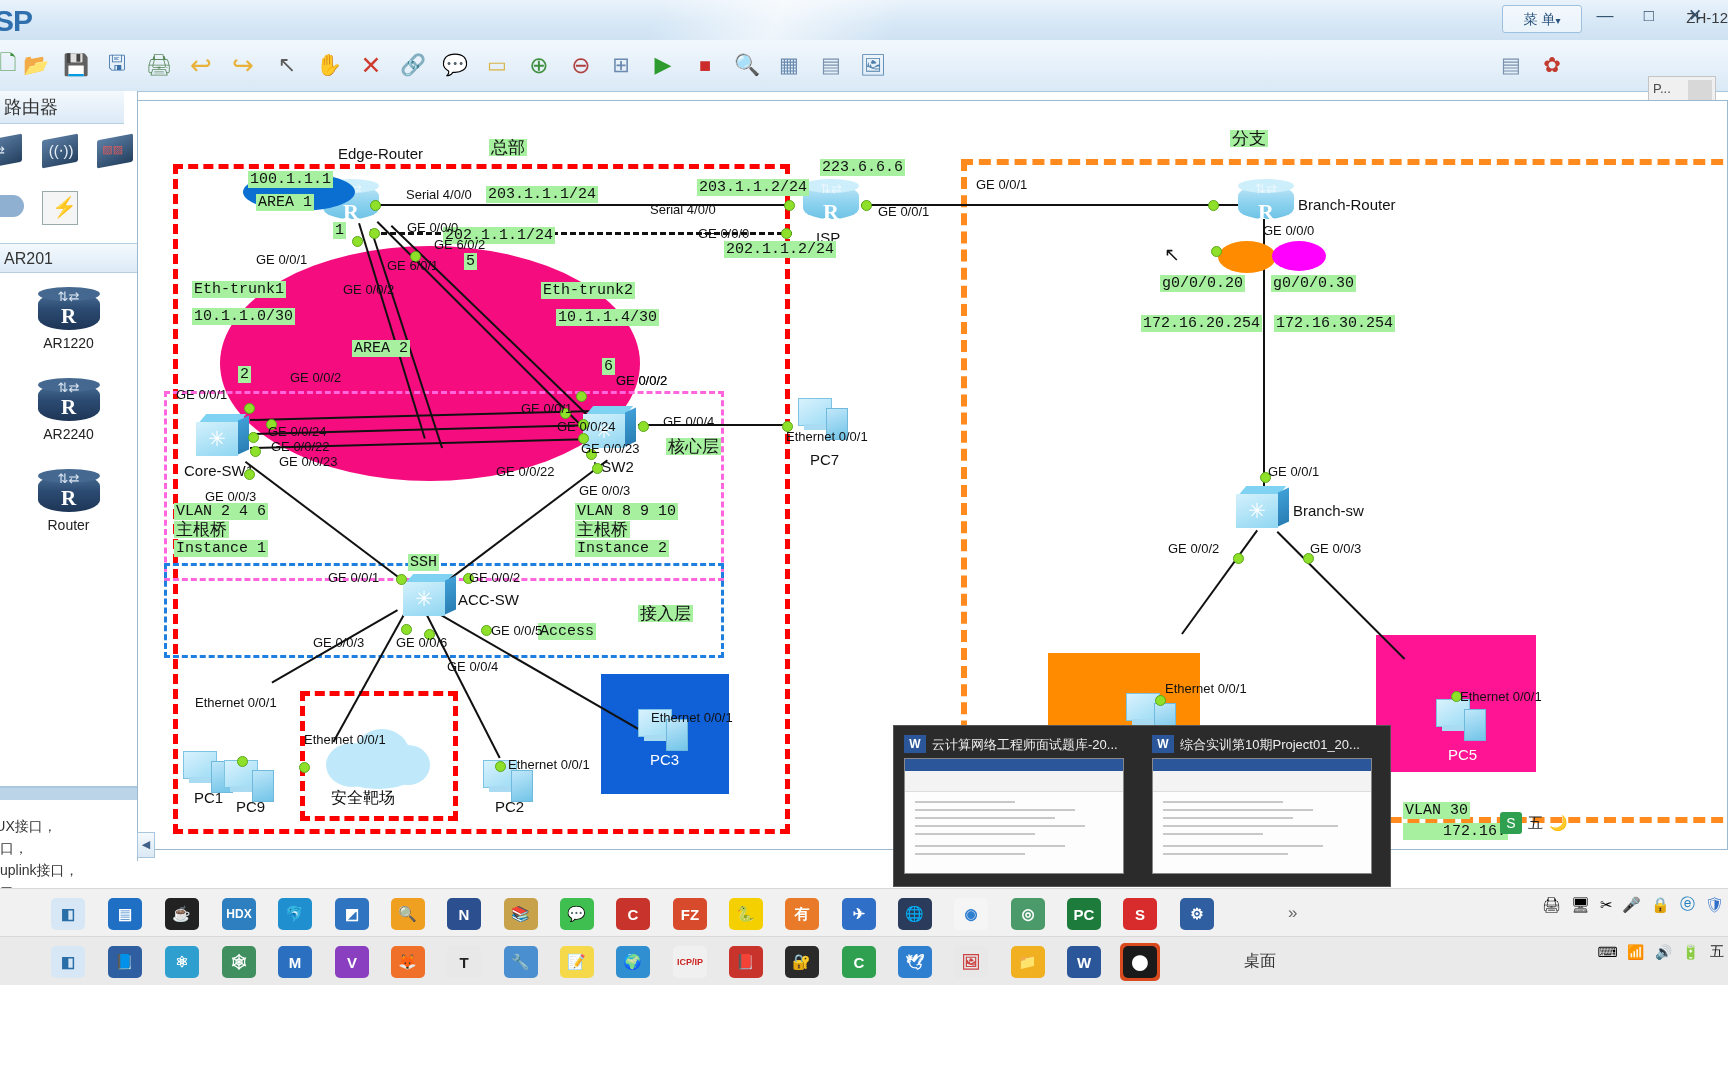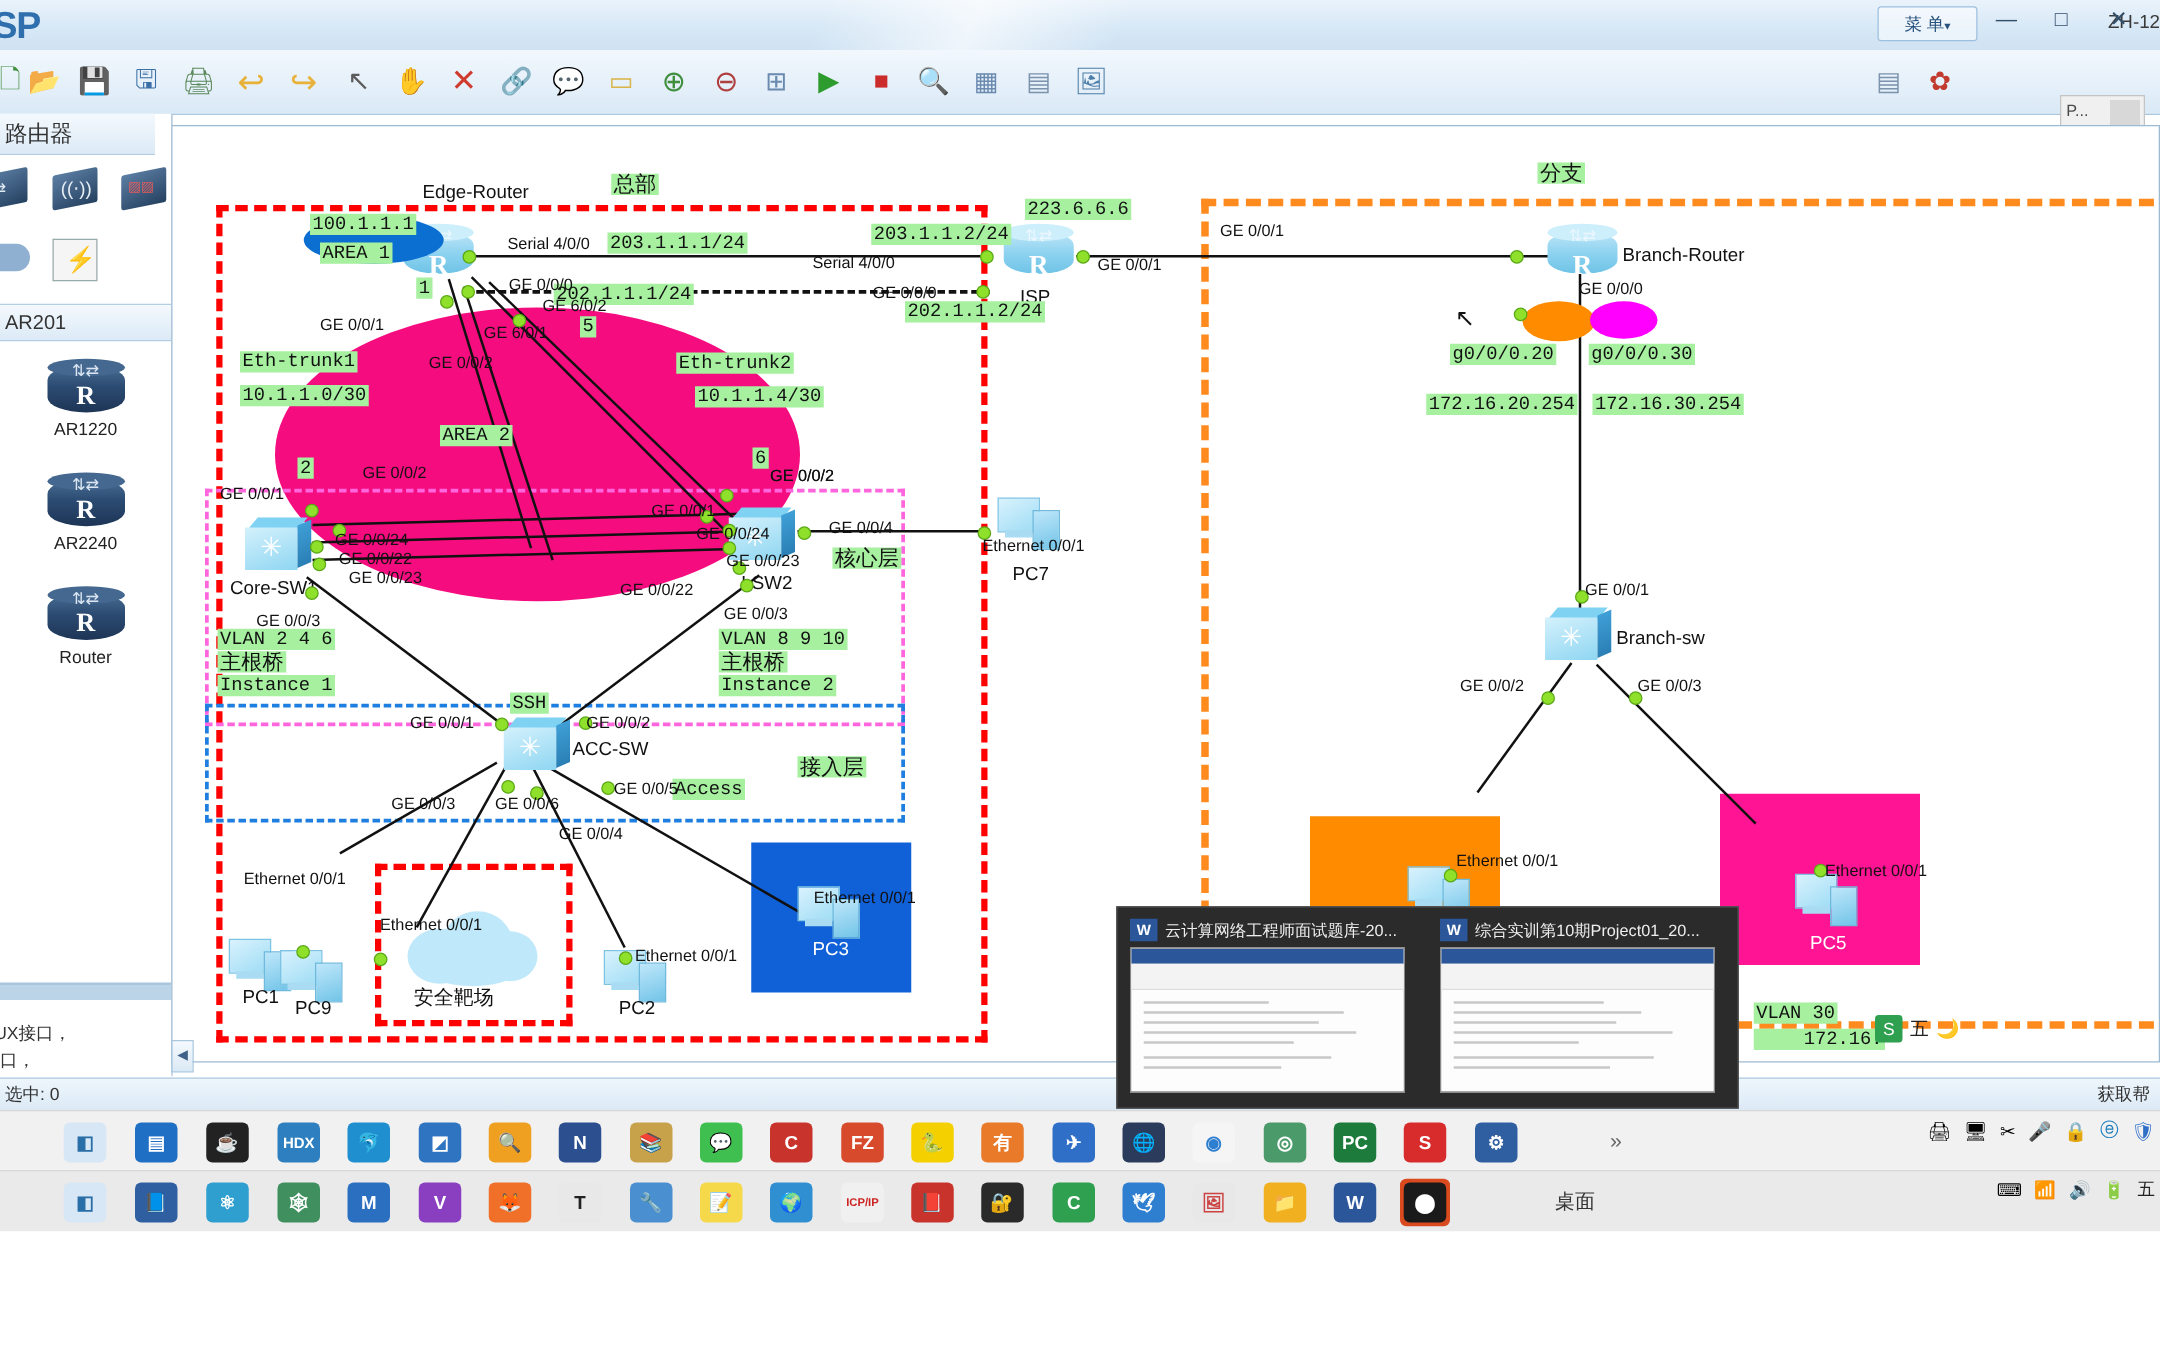--- a/index.html
+++ b/index.html
@@ -605,24 +605,20 @@
     <div class="lbl" style="left:838px;top:76px;">GE 0/0/1</div>
     <div class="lbl" style="left:1130px;top:363px;">GE 0/0/1</div>
     <div class="lbl" style="left:1030px;top:440px;">GE 0/0/2</div>
     <div class="lbl" style="left:1172px;top:440px;">GE 0/0/3</div>
     <div class="lbl" style="left:1027px;top:580px;">Ethernet 0/0/1</div>
     <div class="lbl" style="left:1322px;top:588px;">Ethernet 0/0/1</div>
   </div>
 
   <div class="scroll-left">◀</div>
 
-  <div class="statusbar">
-    <div class="statusleft">选中: 0</div>
-    <div class="statusright">获取帮</div>
-  </div>
 
   <div class="previewpop">
     <div class="pvcard" style="left:4px">
       <div class="pvw">W</div>
       <div class="pvtitle">云计算网络工程师面试题库-20...</div>
       <div class="pvthumb">
         <div class="tbar"></div>
           <div class="rbn"></div>
         <div class="pvline" style="left:10px;top:42px;width:100px"></div>
         <div class="pvline" style="left:10px;top:50px;width:160px"></div>

